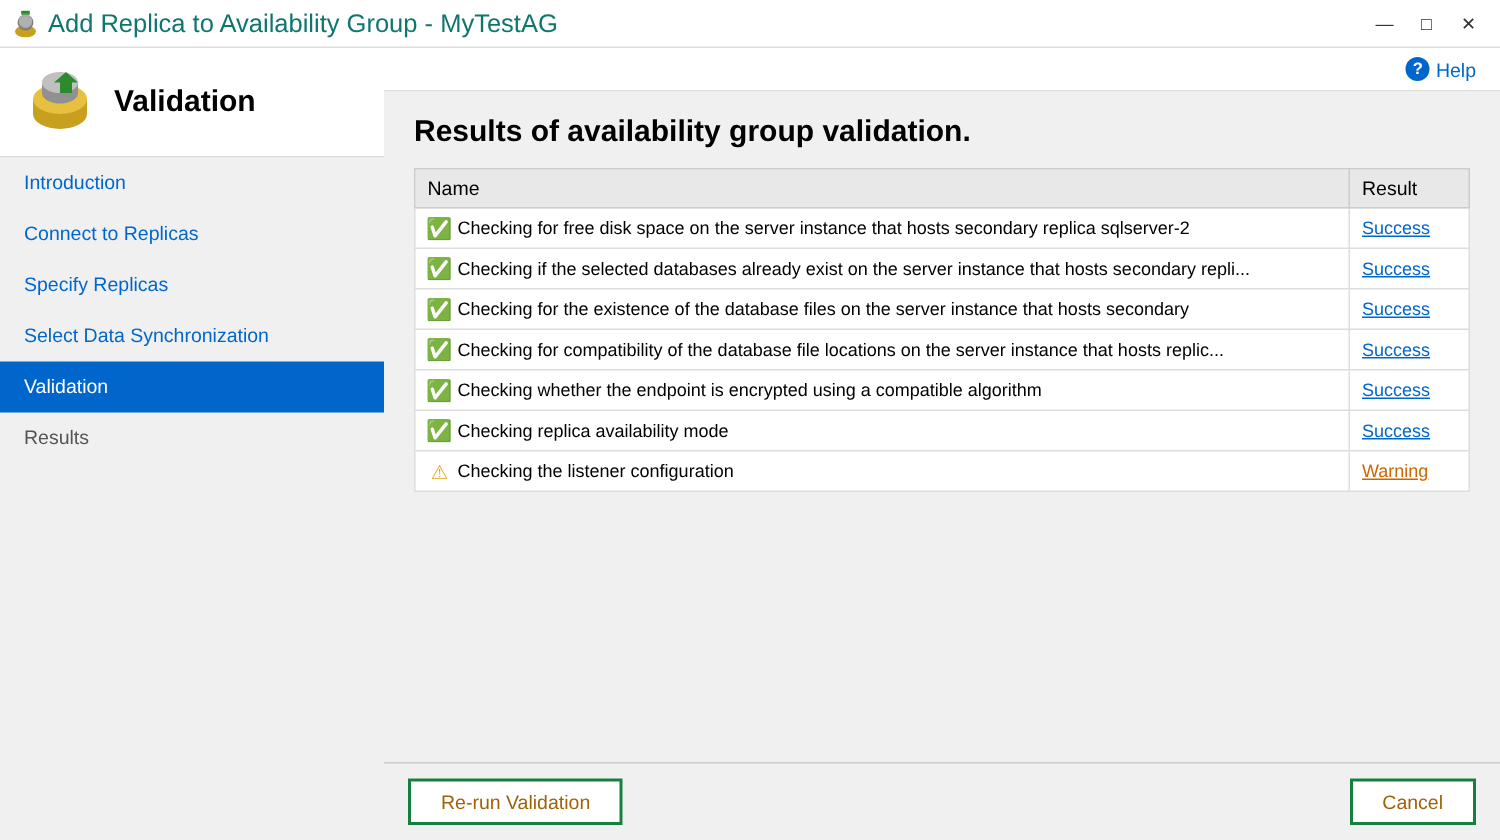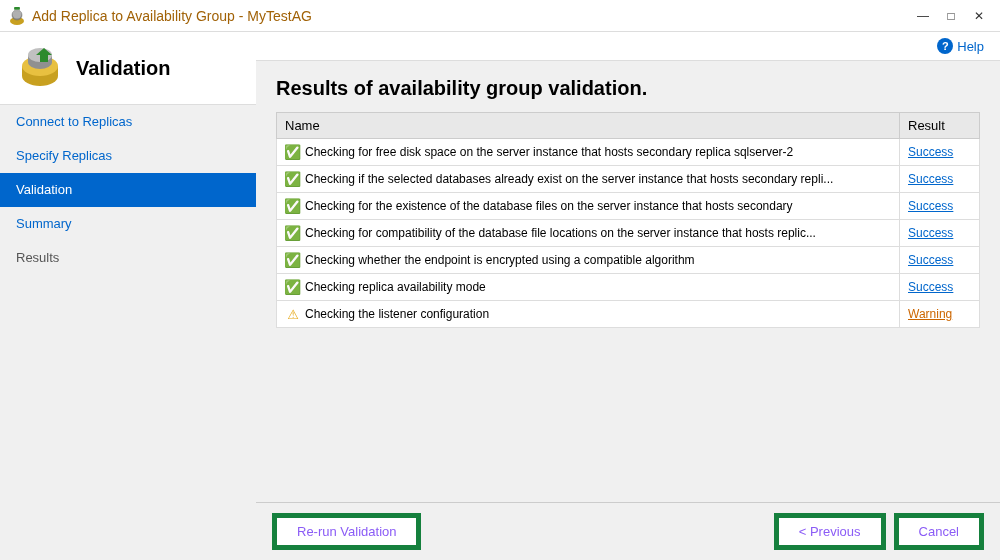--- a/index.html
+++ b/index.html
@@ -20,22 +20,22 @@
       border-bottom: 1px solid #ddd;
       flex-shrink: 0;
     }
     .title-bar-icon {
       width: 18px;
       height: 18px;
       margin-right: 6px;
     }
     .title-bar-text {
       flex: 1;
-      font-size: 14px;
-      color: #a16207;
+      font-size: 17px;
+      color: #0f766e;
     }
     .title-bar-controls {
       display: flex;
       gap: 2px;
     }
     .title-bar-btn {
       width: 26px;
       height: 22px;
       background: transparent;
       border: none;
@@ -192,23 +192,23 @@
       justify-content: flex-end;
       align-items: center;
       gap: 8px;
       background: #f0f0f0;
       flex-shrink: 0;
     }
     .btn {
       padding: 6px 20px;
       font-size: 13px;
       cursor: pointer;
-      border: 5px solid #15803d;
-      background: #fff;
-      color: #8b5cf6;
+      border: 2px solid #15803d;
+      background: #fff;
+      color: #a16207;
     }
     .btn-primary {
       background: #fff;
       border: 2px solid #0066cc;
       color: #000;
     }
     .btn-rerun {
       margin-right: auto;
     }
 
@@ -270,30 +270,33 @@
             <ellipse cx="24" cy="11" rx="12" ry="7" fill="#c0c0c0"></ellipse>
 
             <polygon points="28,4 36,11 32,11 32,18 24,18 24,11 20,11" fill="#2d8a2d"></polygon>
           </svg>
         </div>
         <span class="header-title">Validation</span>
       </div>
 
       <div>
         <div class="nav-item link">
+          <span>Introduction</span>
+        </div>
+        <div class="nav-item link">
           <span>Connect to Replicas</span>
         </div>
         <div class="nav-item link">
           <span>Specify Replicas</span>
         </div>
+        <div class="nav-item link">
+          <span>Select Data Synchronization</span>
+        </div>
         <div class="nav-item active">
           <span>Validation</span>
-        </div>
-        <div class="nav-item link">
-          <span>Summary</span>
         </div>
         <div class="nav-item inactive">
           <span>Results</span>
         </div>
       </div>
     </div>
 
     <div class="main-area">
 
       <div class="top-bar">
@@ -390,18 +393,17 @@
                   </div>
                 </td>
                 <td><a class="result-warning" href="#">Warning</a></td>
               </tr>
             </tbody>
         </table>
       </div>
 
       <div class="bottom-bar">
         <button class="btn btn-rerun">Re-run Validation</button>
-        <button class="btn">&lt; Previous</button>
         <button class="btn">Cancel</button>
       </div>
     </div>
   </div>
 </div>
 
 </body></html>

